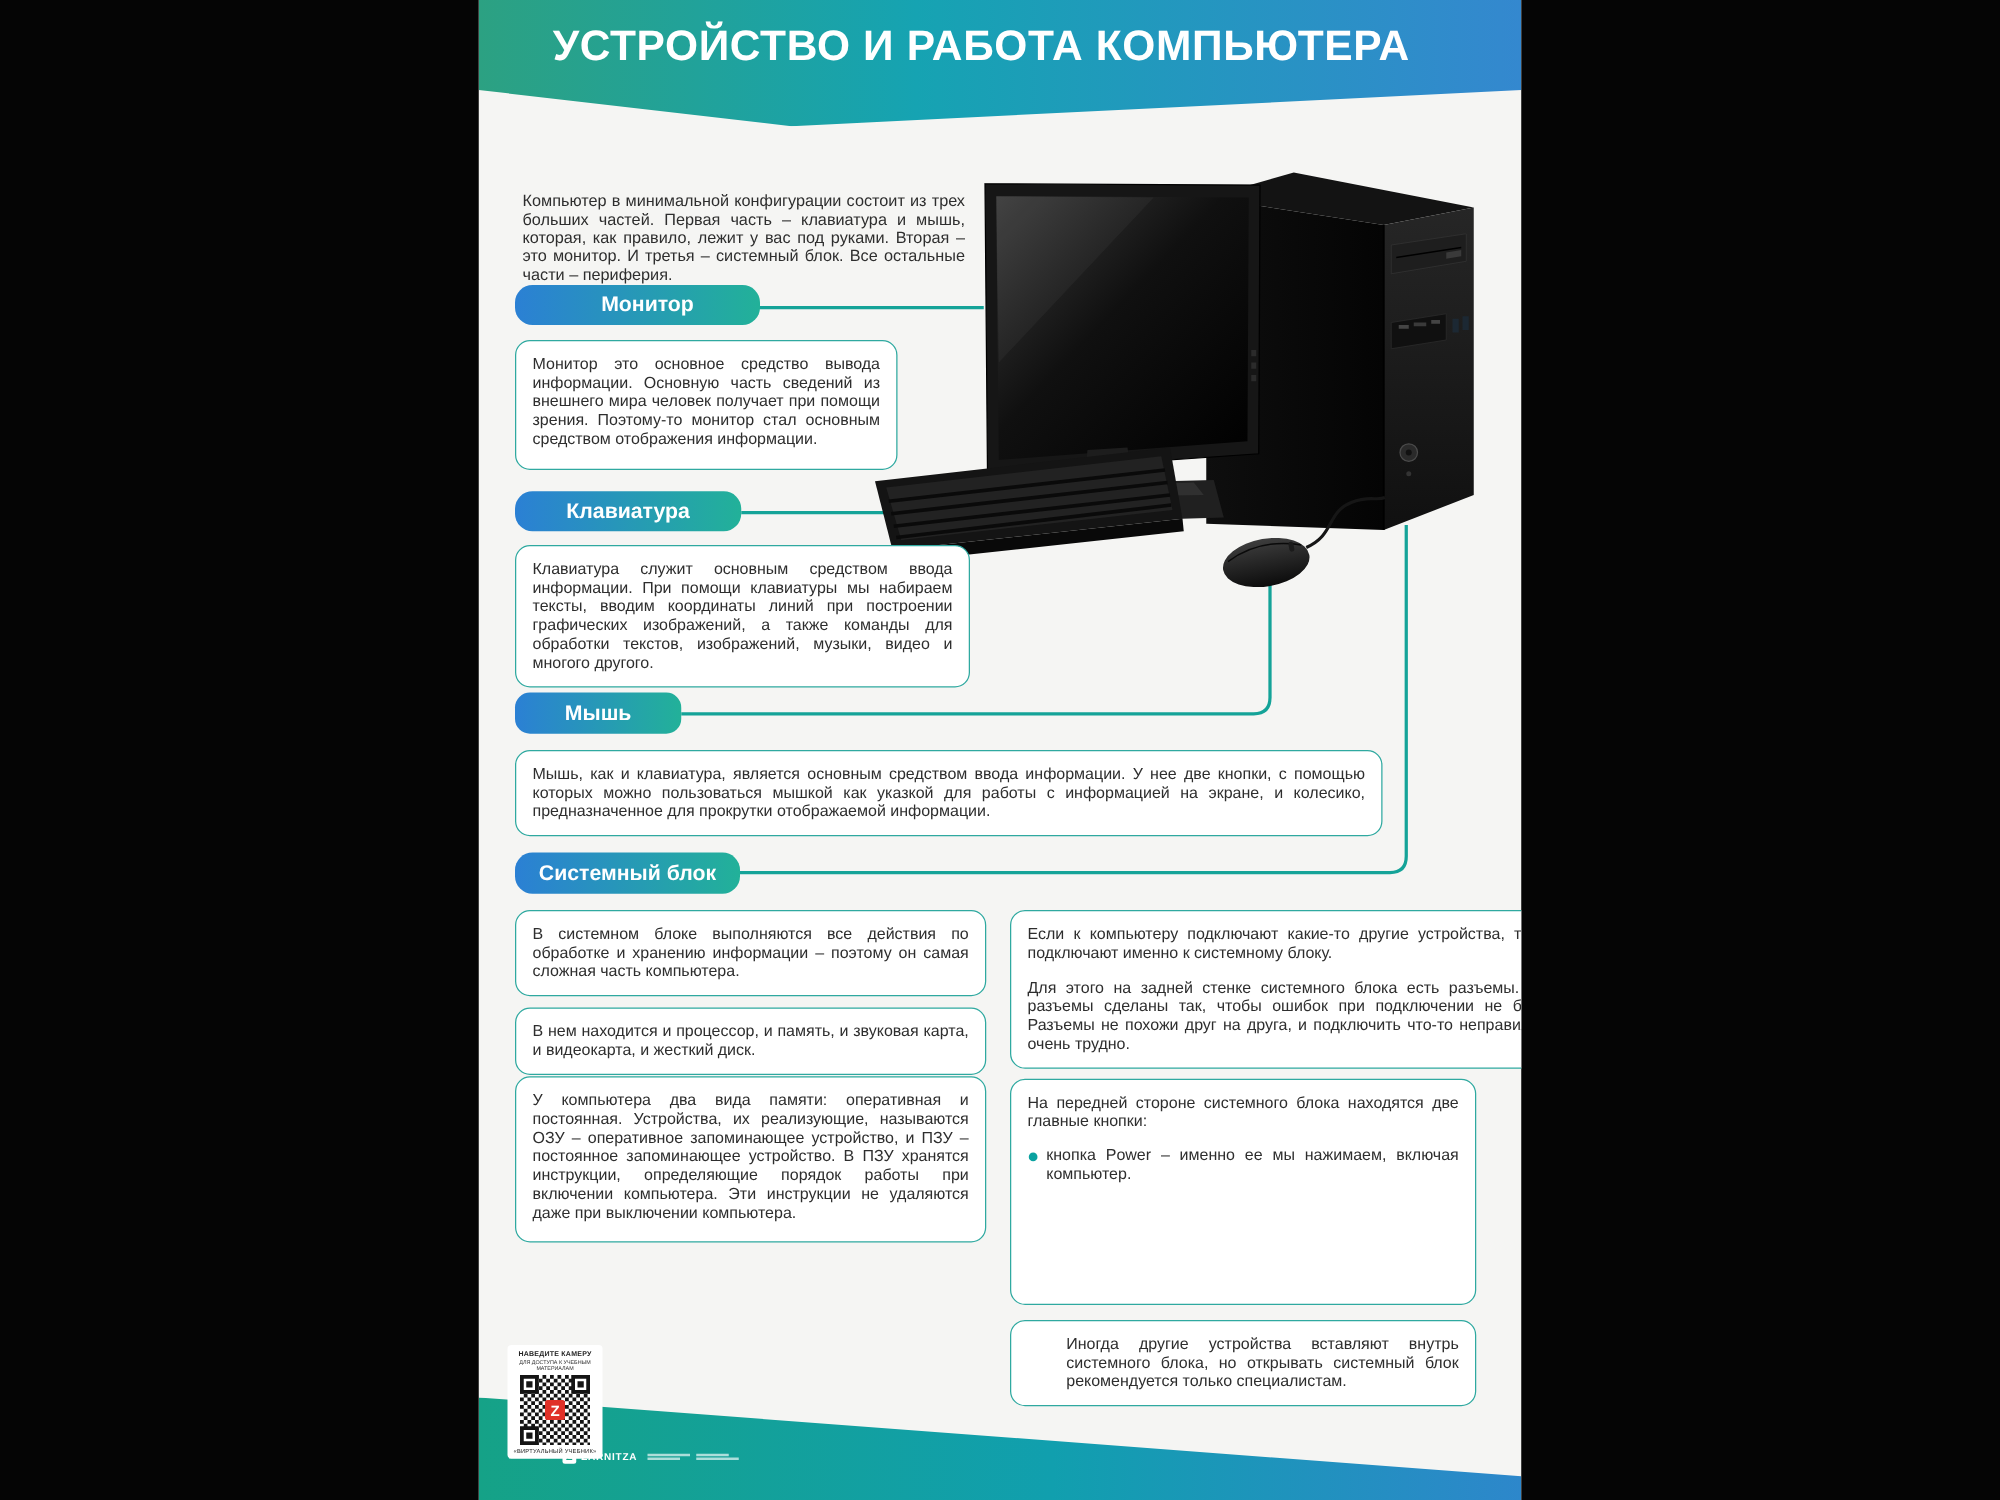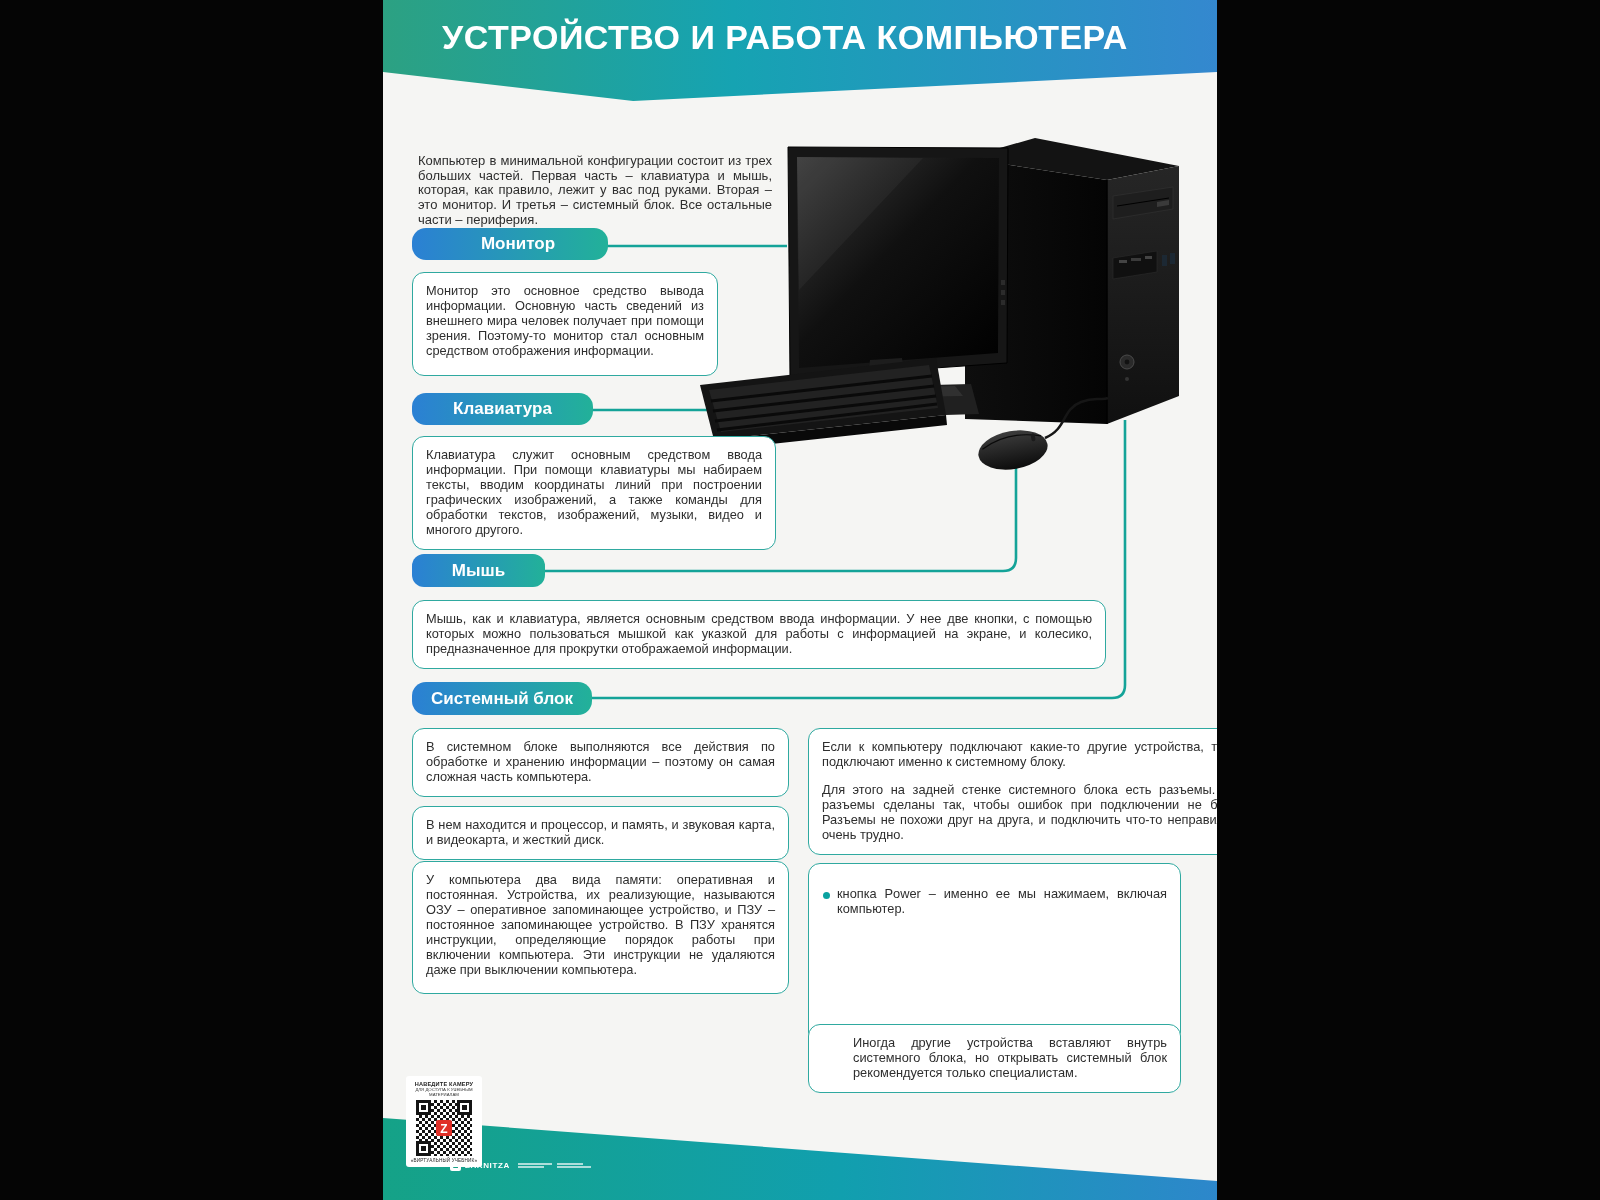--- a/index.html
+++ b/index.html
@@ -33,21 +33,21 @@
   .tbox p + p{margin-top:13px;}
   .box-monitor{left:29px;top:272px;width:306px;min-height:104px;}
   .box-keyboard{left:29px;top:436px;width:364px;min-height:106px;}
   .box-mouse{left:29px;top:600px;width:694px;min-height:67px;}
   .box-l1{left:29px;top:728px;width:377px;min-height:66px;}
   .box-l2{left:29px;top:806px;width:377px;min-height:46px;}
   .box-l3{left:29px;top:861px;width:377px;min-height:133px;}
   .box-l4{left:29px;top:1011px;width:377px;min-height:57px;}
   .box-r1{left:425px;top:728px;width:451px;min-height:123px;}
   .box-r2{left:425px;top:863px;width:373px;min-height:181px;}
-  .box-r3{left:425px;top:1024px;width:373px;min-height:69px;padding-left:44px;}
+  .box-r3{left:425px;top:1056px;width:373px;min-height:69px;padding-left:44px;}
 
   .blist{list-style:none;margin:12px 0 0 0;padding:0;}
   .blist li{position:relative;padding-left:15px;margin:0;}
   .blist li::before{content:"";position:absolute;left:1px;top:5px;width:7px;height:7px;border-radius:50%;background:#0aa2a0;}
 
   
   .lines, .illus{position:absolute;z-index:1;}
   .lines{left:0;top:0;}
   .illus{left:300px;top:130px;}
 
@@ -192,20 +192,21 @@
     </div>
     <div class="tbox box-l3">
       <p>У компьютера два вида памяти: оперативная и постоянная. Устройства, их реализующие, называются ОЗУ – оперативное запоминающее устройство, и ПЗУ – постоянное запоминающее устройство. В ПЗУ хранятся инструкции, определяющие порядок работы при включении компьютера. Эти инструкции не удаляются даже при выключении компьютера.</p>
     </div>
 
     <div class="tbox box-r1">
       <p>Если к компьютеру подключают какие-то другие устройства, то их подключают именно к системному блоку.</p>
       <p>Для этого на задней стенке системного блока есть разъемы. Все разъемы сделаны так, чтобы ошибок при подключении не было. Разъемы не похожи друг на друга, и подключить что-то неправильно очень трудно.</p>
     </div>
     <div class="tbox box-r2">
+      <p>На передней стороне системного блока находятся две главные кнопки:</p>
       <ul class="blist">
         <li><span>кнопка Power – именно ее мы нажимаем, включая компьютер.</span></li>
       </ul>
     </div>
     <div class="tbox box-r3">
       <p>Иногда другие устройства вставляют внутрь системного блока, но открывать системный блок рекомендуется только специалистам.</p>
     </div>
 
     <div class="qr-card">
       <div class="qr-h">НАВЕДИТЕ КАМЕРУ</div>

